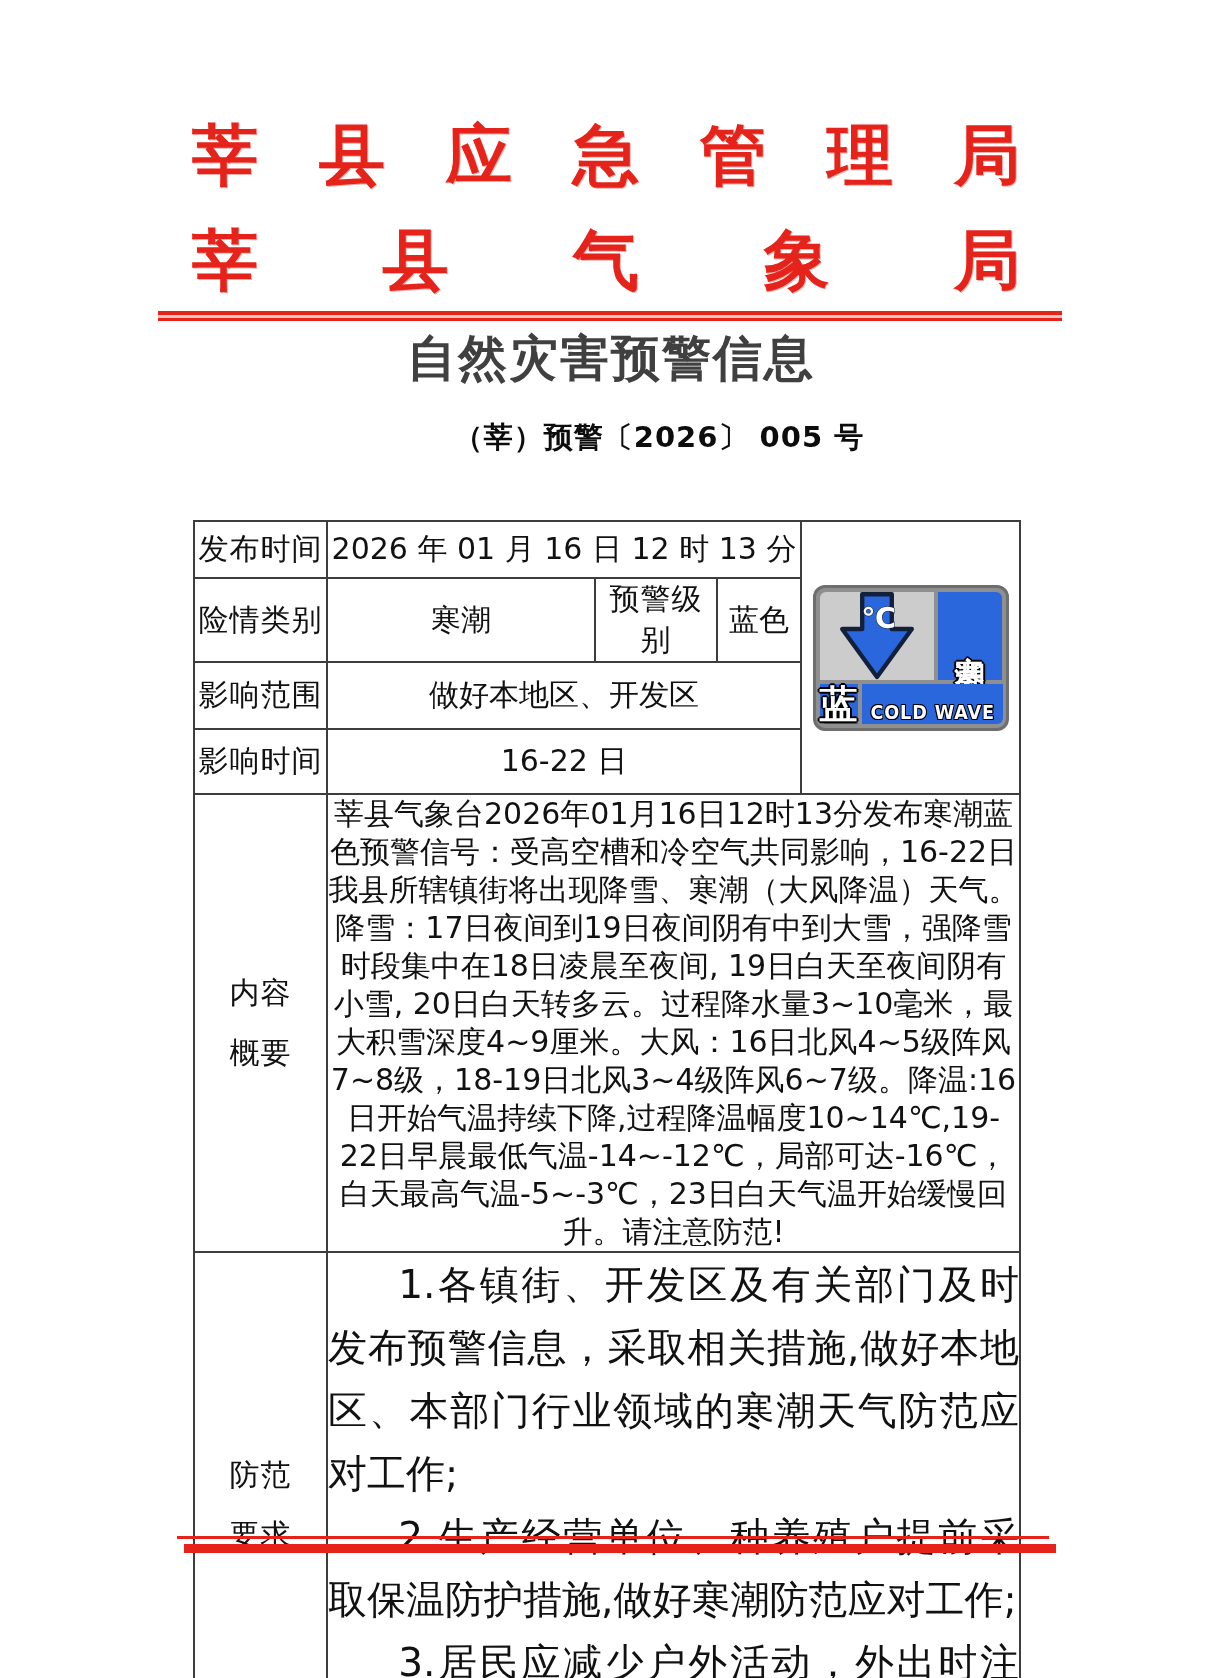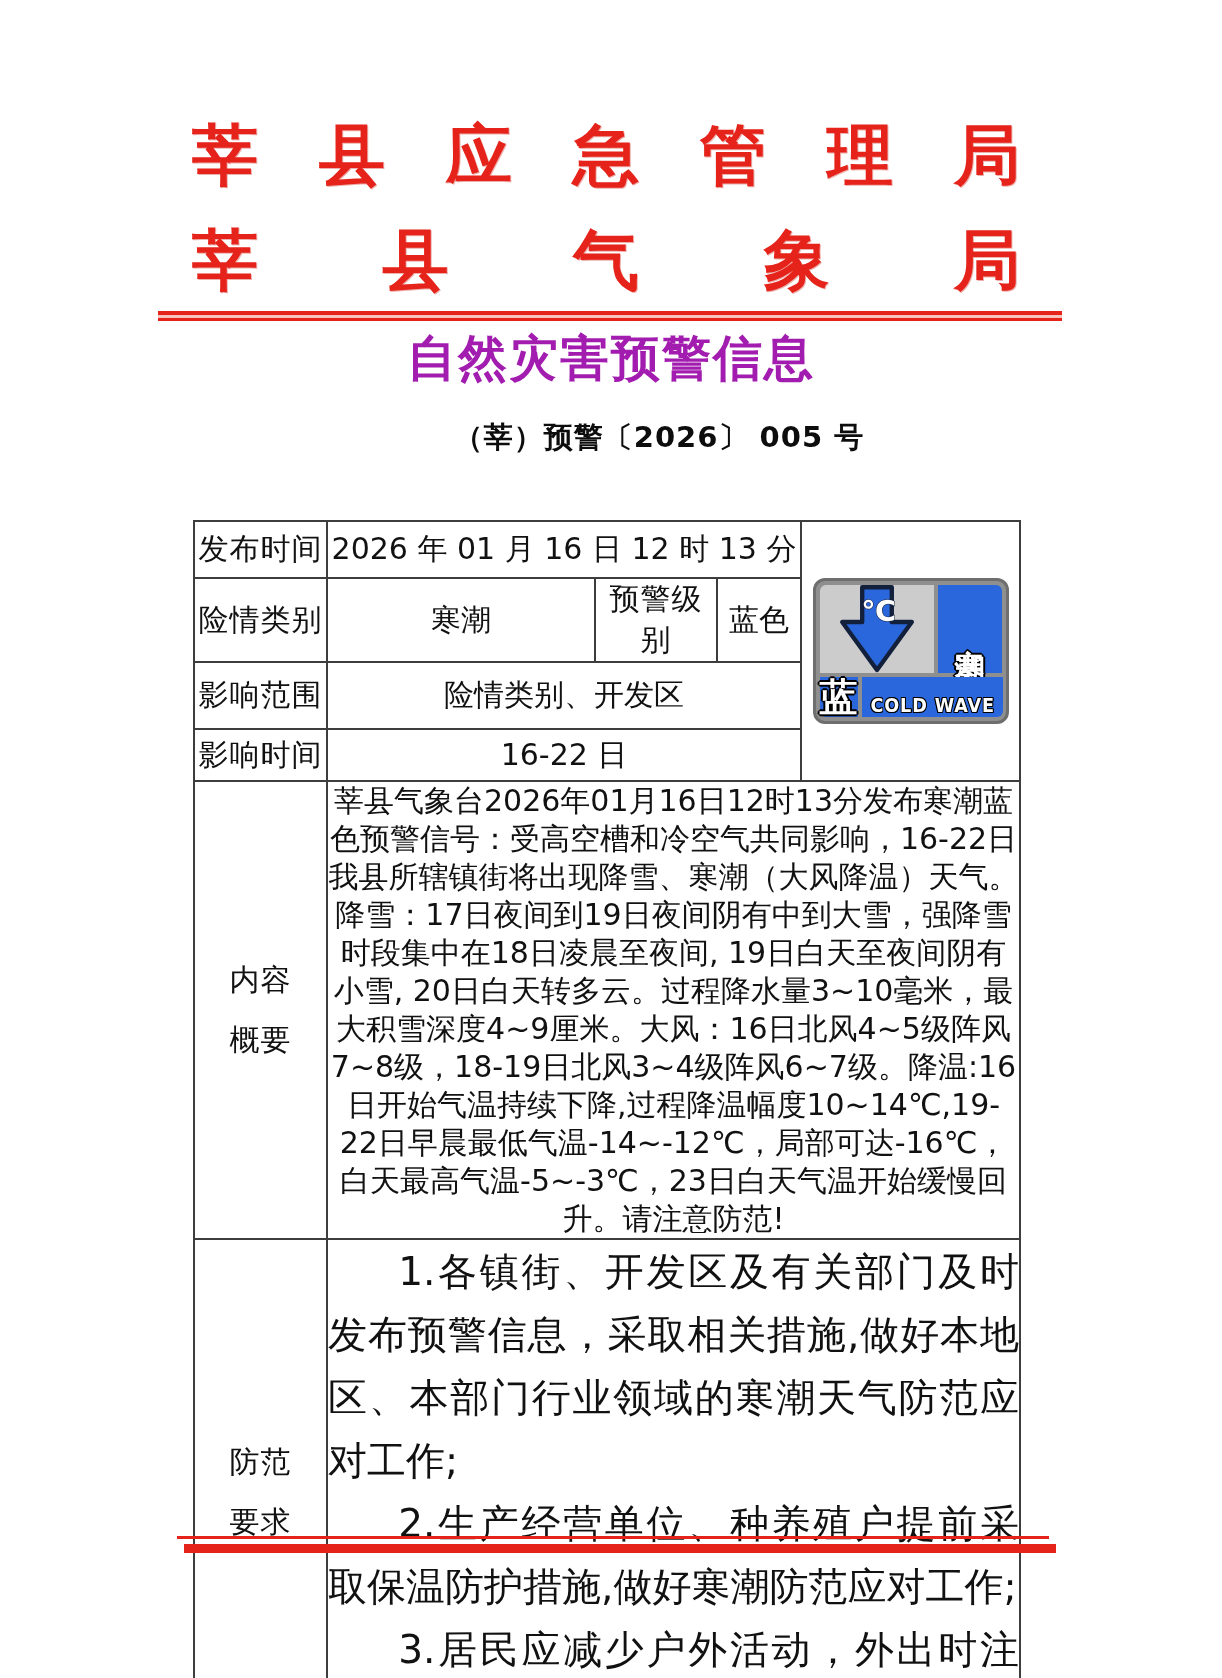--- a/index.html
+++ b/index.html
@@ -17,21 +17,21 @@
     font-size:66px;line-height:1.2;
     text-shadow:1px 1px 0 rgba(200,30,20,.35);
   }
   .red-header .hline + .hline{margin-top:26px;}
   .sep-top{position:absolute;left:158px;top:311px;width:904px;}
   .sep-top .t1{height:4px;background:var(--accent,#e6231a);}
   .sep-top .t2{height:3px;background:#f6c3bd;}
   .sep-top .t3{height:3px;background:var(--accent,#e6231a);}
   .doc-title{
     position:absolute;left:0;top:326px;width:100%;
-    text-align:center;font-size:49px;font-weight:bold;letter-spacing:2px;color:#a21caf;
+    text-align:center;font-size:49px;font-weight:bold;letter-spacing:2px;color:#404040;
   }
   .doc-number{
     position:absolute;left:0;top:418px;width:100%;
     text-align:center;font-size:29px;font-weight:bold;color:#0d0d0d;letter-spacing:1px;margin-left:48px;
   }
   table.warn{
     position:absolute;left:193px;top:520px;width:826px;
     border-collapse:collapse;table-layout:fixed;
   }
   table.warn td{
@@ -172,23 +172,23 @@
     </td>
   </tr>
   <tr style="height:57px;">
     <td class="lbl">险情类别</td>
     <td class="val">寒潮</td>
     <td class="lbl">预警级别</td>
     <td class="val">蓝色</td>
   </tr>
   <tr style="height:67px;">
     <td class="lbl">影响范围</td>
-    <td class="val" colspan="3">险情类别、开发区</td>
-  </tr>
-  <tr style="height:52px;">
+    <td class="val" colspan="3">做好本地区、开发区</td>
+  </tr>
+  <tr style="height:65px;">
     <td class="lbl">影响时间</td>
     <td class="val" colspan="3">16-22 日</td>
   </tr>
   <tr style="height:350px;">
     <td class="lbl">
       <div class="two-line-label">
         <div>内容</div>
         <div>概要</div>
       </div>
     </td>

